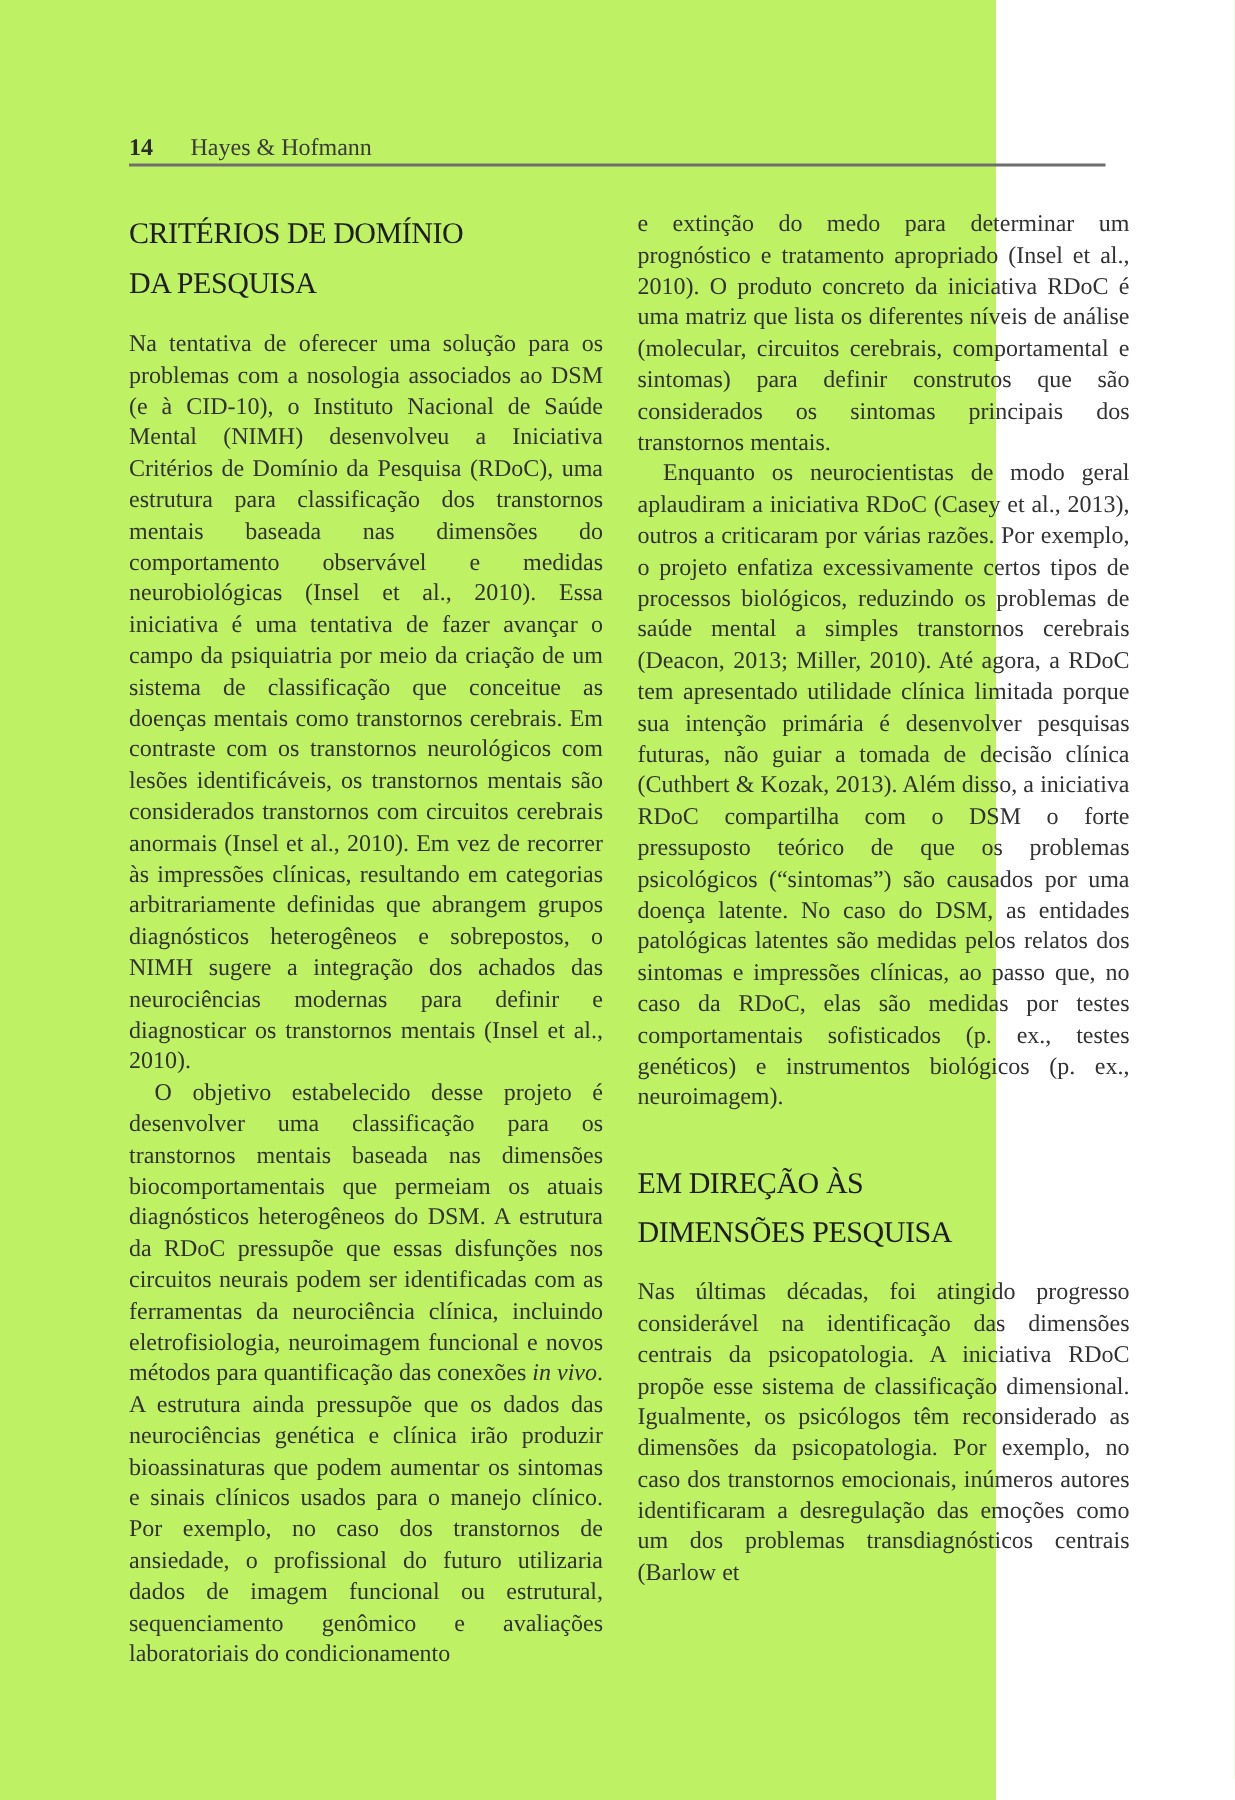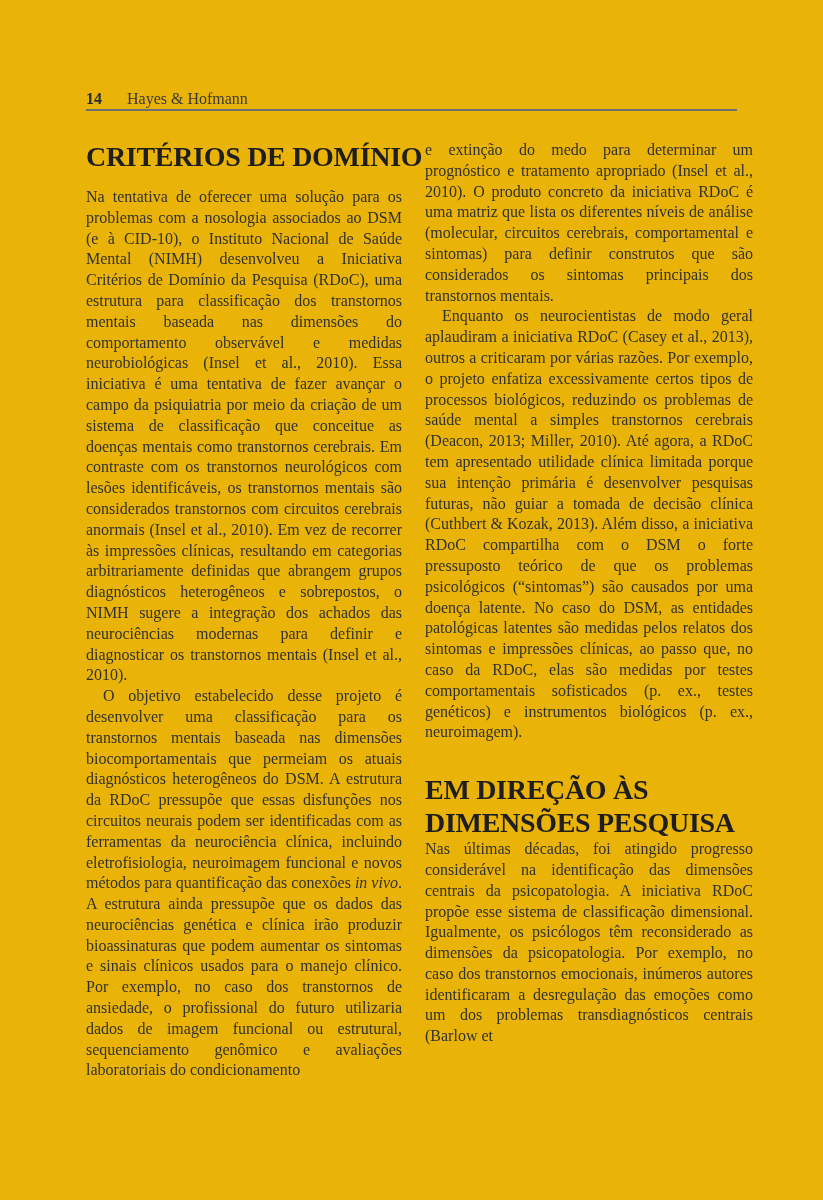--- a/index.html
+++ b/index.html
@@ -10,23 +10,23 @@
   }
   body {
     width: 823px;
     height: 1200px;
     font-family: "Liberation Serif", "DejaVu Serif", serif;
     color: #323232;
     overflow: hidden;
   }
   .page {
     position: relative;
-    width: 823px;
+    width: 664px;
     height: 1200px;
-    background: #eab308;
+    background: #bef264;
   }
 
   
   .running-header {
     position: absolute;
     left: 86px;
     top: 90px;
     width: 667px;
     font-size: 16px;
     line-height: 18px;
@@ -55,31 +55,31 @@
     width: 667px;
     display: flex;
     gap: 23px;
   }
   .col-left  { width: 316px; }
   .col-right { width: 328px; }
 
   h1.section-heading {
     margin: 0 0 14px 0;
     font-family: "Liberation Serif", "DejaVu Serif", serif;
-    font-weight: bold;
-    font-size: 28px;
+    font-weight: normal;
+    font-size: 20px;
     line-height: 33px;
     letter-spacing: -0.3px;
     color: #1e1e1e;
   }
   h1.section-heading .hline { display: block; white-space: nowrap; }
 
   .col-right h1.section-heading {
     margin-top: 30px;
-    margin-bottom: 0;
+    margin-bottom: 13px;
   }
 
   p.body-par {
     margin: 0;
     font-size: 16px;
     line-height: 20.8px;
     text-align: justify;
     color: #323232;
     hyphens: auto;
     -webkit-hyphens: auto;
@@ -96,20 +96,21 @@
     <span class="page-number">14</span>
     <span class="running-head-text">Hayes &amp; Hofmann</span>
   </div>
   <div class="header-rule"></div>
 
   <div class="columns">
 
     <section class="col col-left">
       <h1 class="section-heading">
         <span class="hline">CRITÉRIOS DE DOMÍNIO</span>
+        <span class="hline">DA PESQUISA</span>
       </h1>
       <p class="body-par">Na tentativa de oferecer uma solução para os problemas com a nosologia associados ao DSM (e à CID-10), o Instituto Nacional de Saúde Mental (NIMH) desenvolveu a Iniciativa Critérios de Domínio da Pesquisa (RDoC), uma estrutura para classificação dos transtornos mentais baseada nas dimensões do comportamento observável e medidas neurobiológicas (Insel et al., 2010). Essa iniciativa é uma tentativa de fazer avançar o campo da psiquiatria por meio da criação de um sistema de classificação que conceitue as doenças mentais como transtornos cerebrais. Em contraste com os transtornos neurológicos com lesões identificáveis, os transtornos mentais são considerados transtornos com circuitos cerebrais anormais (Insel et al., 2010). Em vez de recorrer às impressões clínicas, resultando em categorias arbitrariamente definidas que abrangem grupos diagnósticos heterogêneos e sobrepostos, o NIMH sugere a integração dos achados das neurociências modernas para definir e diagnosticar os transtornos mentais (Insel et al., 2010).</p>
       <p class="body-par indent">
         <span>O objetivo estabelecido desse projeto é desenvolver uma classificação para os transtornos mentais baseada nas dimensões biocomportamentais que permeiam os atuais diagnósticos heterogêneos do DSM. A estrutura da RDoC pressupõe que essas disfunções nos circuitos neurais podem ser identificadas com as ferramentas da neurociência clínica, incluindo eletrofisiologia, neuroimagem funcional e novos métodos para quantificação das conexões </span><i>in vivo</i><span>. A estrutura ainda pressupõe que os dados das neurociências genética e clínica irão produzir bioassinaturas que podem aumentar os sintomas e sinais clínicos usados para o manejo clínico. Por exemplo, no caso dos transtornos de ansiedade, o profissional do futuro utilizaria dados de imagem funcional ou estrutural, sequenciamento genômico e avaliações laboratoriais do condicionamento</span>
       </p>
     </section>
 
     <section class="col col-right">
       <p class="body-par">e extinção do medo para determinar um prognóstico e tratamento apropriado (Insel et al., 2010). O produto concreto da iniciativa RDoC é uma matriz que lista os diferentes níveis de análise (molecular, circuitos cerebrais, comportamental e sintomas) para definir construtos que são considerados os sintomas principais dos transtornos mentais.</p>
       <p class="body-par indent">Enquanto os neurocientistas de modo geral aplaudiram a iniciativa RDoC (Casey et al., 2013), outros a criticaram por várias razões. Por exemplo, o projeto enfatiza excessivamente certos tipos de processos biológicos, reduzindo os problemas de saúde mental a simples transtornos cerebrais (Deacon, 2013; Miller, 2010). Até agora, a RDoC tem apresentado utilidade clínica limitada porque sua intenção primária é desenvolver pesquisas futuras, não guiar a tomada de decisão clínica (Cuthbert &amp; Kozak, 2013). Além disso, a iniciativa RDoC compartilha com o DSM o forte pressuposto teórico de que os problemas psicológicos (“sintomas”) são causados por uma doença latente. No caso do DSM, as entidades patológicas latentes são medidas pelos relatos dos sintomas e impressões clínicas, ao passo que, no caso da RDoC, elas são medidas por testes comportamentais sofisticados (p. ex., testes genéticos) e instrumentos biológicos (p. ex., neuroimagem).</p>

